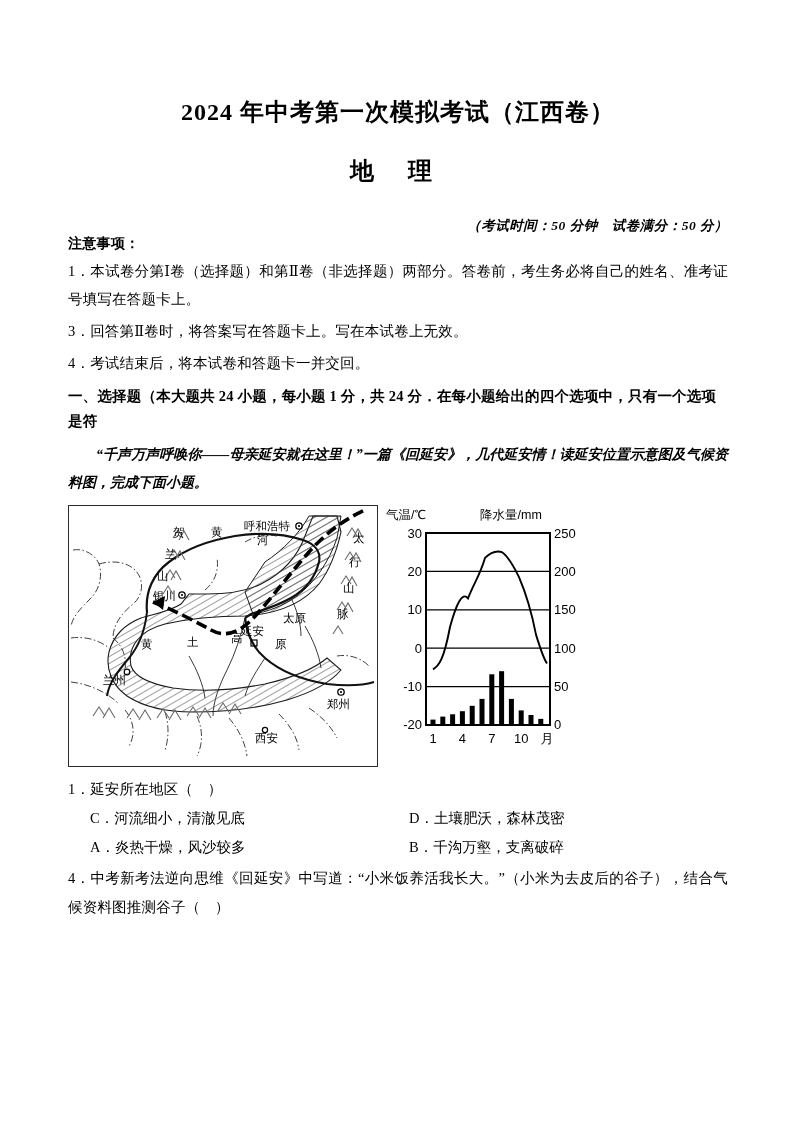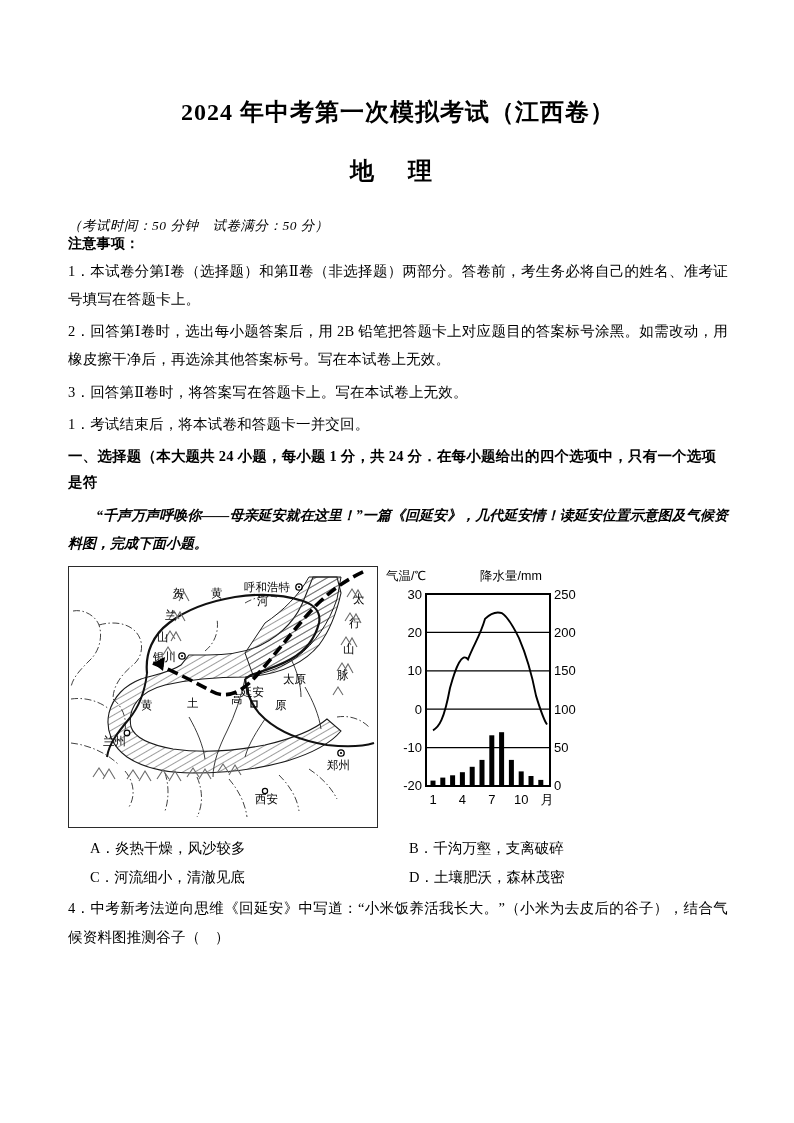--- a/index.html
+++ b/index.html
@@ -41,23 +41,23 @@
   }
   .subject-title {
     text-align: center;
     font-size: 24px;
     font-weight: bold;
     letter-spacing: 14px;
     margin-top: 30px;
     line-height: 1.2;
   }
   .exam-meta {
-    text-align: left;
+    text-align: right;
     font-size: 13.5px;
-    font-weight: normal;
+    font-weight: bold;
     font-style: italic;
     margin-top: 31px;
     letter-spacing: 0.5px;
   }
 
   
   .notice-head {
     font-size: 14px;
     font-weight: bold;
     letter-spacing: 0.3px;
@@ -145,23 +145,22 @@
 
 <div class="page">
   <div class="content">
 
     <div class="doc-title">2024 年中考第一次模拟考试（江西卷）</div>
     <div class="subject-title">地  理</div>
     <div class="exam-meta">（考试时间：50 分钟　试卷满分：50 分）</div>
 
     <div class="notice-head">注意事项：</div>
     <div class="notice-item">1．本试卷分第Ⅰ卷（选择题）和第Ⅱ卷（非选择题）两部分。答卷前，考生务必将自己的姓名、准考证号填写在答题卡上。</div>
-    <div class="notice-item">2．回答第Ⅰ卷时，选出每小题答案后，用 2B 铅笔把答题卡上对应题目的答案标号涂黑。如需改动，用橡皮擦干净后，再选涂其他答案标号。写在本试卷上无效。</div>
     <div class="notice-item">3．回答第Ⅱ卷时，将答案写在答题卡上。写在本试卷上无效。</div>
-    <div class="notice-item">1．考试结束后，将本试卷和答题卡一并交回。</div>
+    <div class="notice-item">4．考试结束后，将本试卷和答题卡一并交回。</div>
 
     <div class="mc-head">
       <span>一、选择题（本大题共 24 小题，每小题 1 分，共 24 分．在每小题给出的四个选项中，只有一个选项是符</span>
     </div>
 
     <div class="stem">“千声万声呼唤你——母亲延安就在这里！”一篇《回延安》，几代延安情！读延安位置示意图及气候资料图，完成下面小题。</div>
 
     <div class="figure-row">
 
       <div class="map-box">
@@ -343,25 +342,26 @@
             <text x="49" y="238">1</text>
             <text x="78.4" y="238">4</text>
             <text x="107.8" y="238">7</text>
             <text x="137.2" y="238">10</text>
             <text x="163" y="238">月</text>
           </g>
         </svg>
       </div>
     </div>
 
+    <div class="question q-indent">1．延安所在地区（　）</div>
+    <div class="opts">
+      <div class="opt">C．河流细小，清澈见底</div>
+      <div class="opt">D．土壤肥沃，森林茂密</div>
+    </div>
     <div class="opts">
       <div class="opt">A．炎热干燥，风沙较多</div>
       <div class="opt">B．千沟万壑，支离破碎</div>
     </div>
-    <div class="opts">
-      <div class="opt">C．河流细小，清澈见底</div>
-      <div class="opt">D．土壤肥沃，森林茂密</div>
-    </div>
 
     <div class="question q-indent">4．中考新考法逆向思维《回延安》中写道：“小米饭养活我长大。”（小米为去皮后的谷子），结合气候资料图推测谷子（　）</div>
 
   </div>
 </div>
 
 </body></html>

